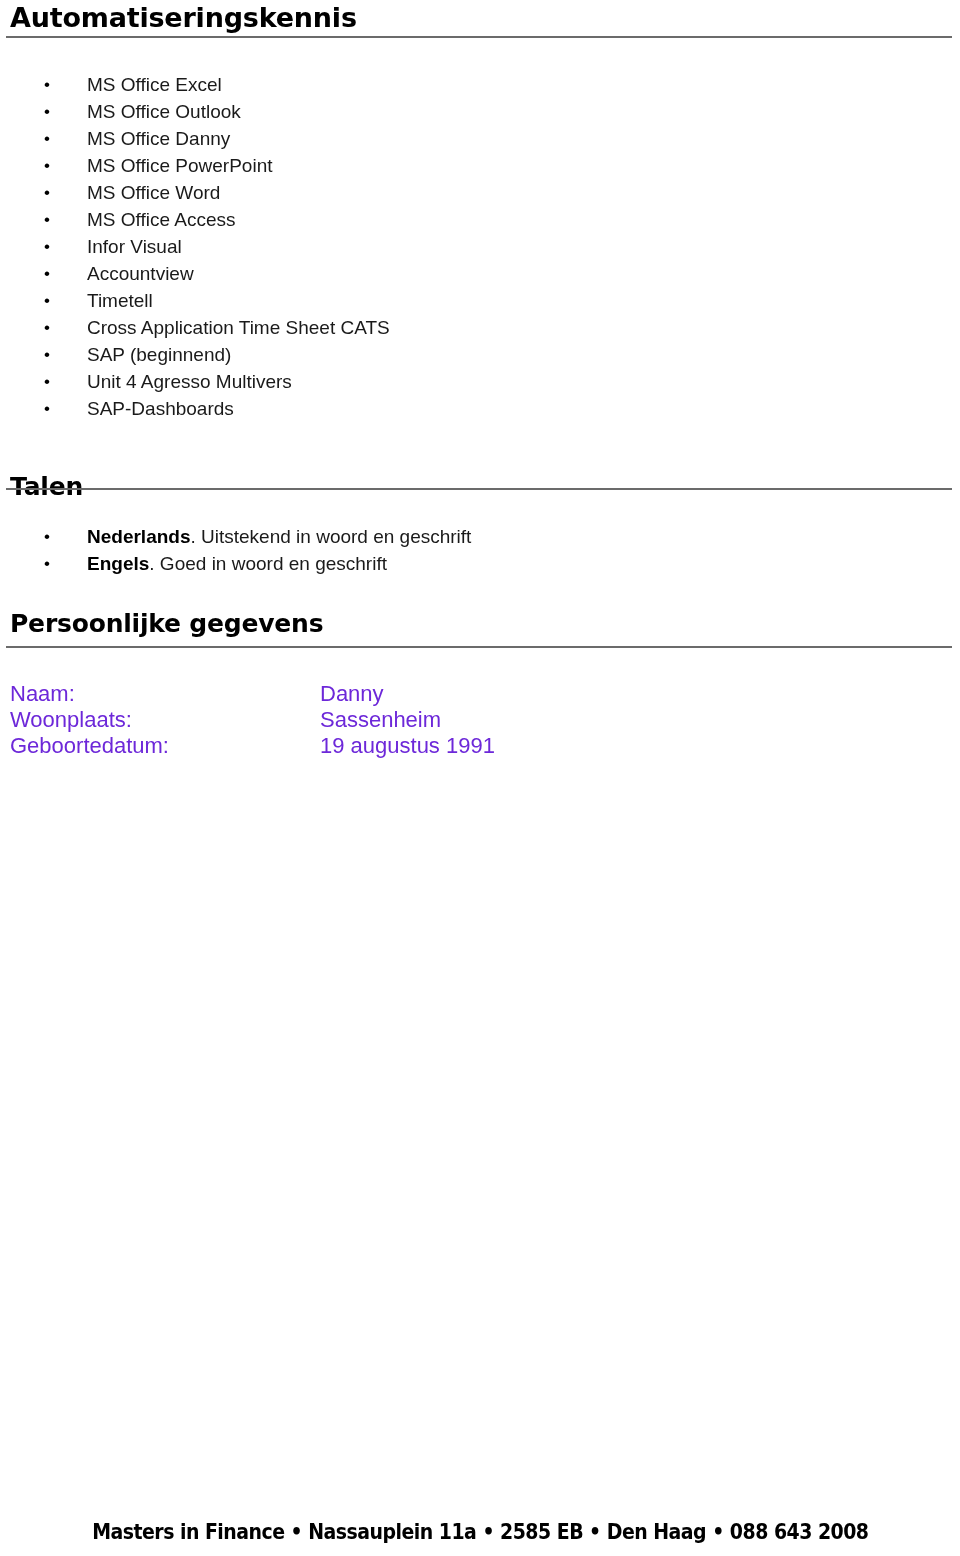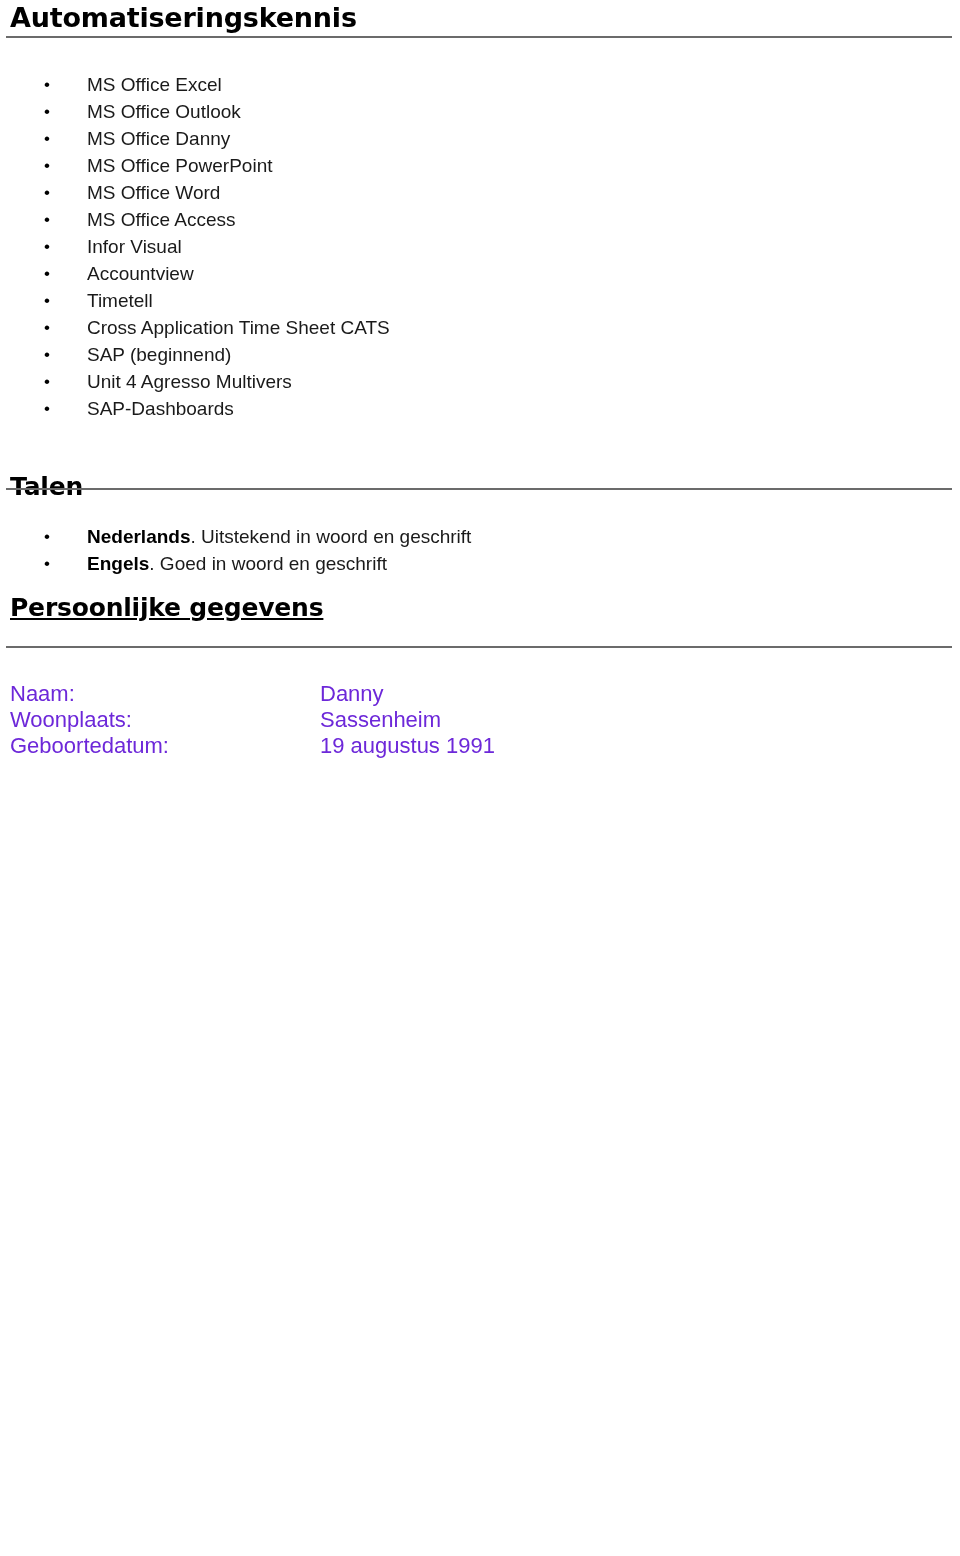--- a/index.html
+++ b/index.html
@@ -40,24 +40,23 @@
     font-size: 27px;
     line-height: 32px;
   }
   .heading-talen {
     top: 450px;
     font-size: 25px;
     line-height: 30px;
     margin-top: 22px;
   }
   .heading-persoonlijk {
-    top: 593px;
+    top: 609px;
     font-size: 25px;
     line-height: 30px;
-    text-decoration: underline;
   }
 
   
   .rule {
     position: absolute;
     left: 6px;
     width: 946px;
     height: 0;
     border: 0;
     border-top: 2px solid #6b6b6b;
@@ -231,14 +230,17 @@
         <td class="cell-label">Woonplaats:</td>
         <td class="cell-value">Sassenheim</td>
       </tr>
       <tr>
         <td class="cell-label">Geboortedatum:</td>
         <td class="cell-value">19 augustus 1991</td>
       </tr>
     </tbody>
   </table>
 
+  <div class="page-footer">
+    <span class="footer-text">Masters in Finance • Nassauplein 11a • 2585 EB • Den Haag • 088 643 2008</span>
+  </div>
 
 </div>
 
 </body></html>

